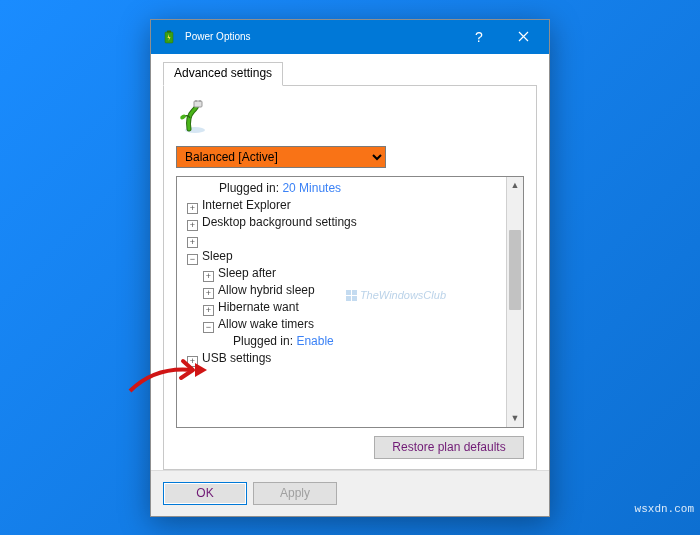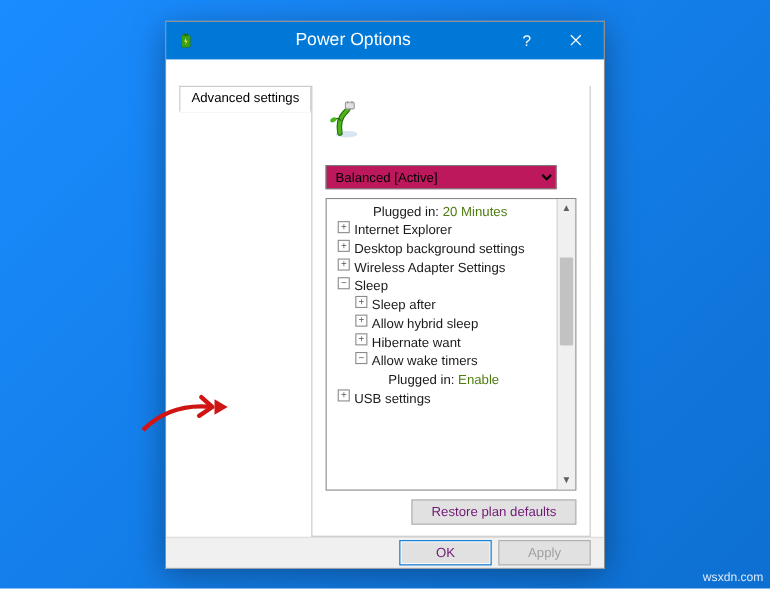--- a/index.html
+++ b/index.html
@@ -30,30 +30,30 @@
     background: #0078d7;
     color: #fff;
     display: flex;
     align-items: center;
     padding: 0 4px 0 10px;
   }
   .titlebar .app-icon {
     width: 16px; height: 16px; margin-right: 8px;
     display:flex;align-items:center;justify-content:center;
   }
-  .titlebar .title { flex: 1; font-size: 16px; text-align: center; }
+  .titlebar .title { flex: 1; font-size: 10px; }
   .titlebtn {
     width: 44px; height: 34px;
     display: flex; align-items: center; justify-content: center;
     color: #fff; font-size: 14px;
   }
   .body {
     flex: 1;
-    padding: 24px 12px 0 12px;
-    display: flex; flex-direction: row;
+    padding: 8px 12px 0 12px;
+    display: flex; flex-direction: column;
   }
   .tabstrip {
     display: flex;
     border-bottom: 1px solid #c8c8c8;
     height: 24px;
     font-size: 12px;
   }
   .tab {
     border: 1px solid #c8c8c8;
     border-bottom: 1px solid #fff;
@@ -77,55 +77,54 @@
   }
   .intro-icon {
     width: 38px; height: 38px; flex-shrink: 0;
     display:flex;align-items:center;justify-content:center;
   }
   .intro-text { font-size: 12px; line-height: 1.35; color: #1a1a1a; }
   .plan-select {
     width: 210px;
     height: 22px;
     border: 1px solid #7a7a7a;
-    background: #be185d;
+    background: #f97316;
     font-size: 12px;
     padding: 2px 4px;
     margin-bottom: 8px;
-    margin-top: 12px;
   }
   .tree-wrap {
     border: 1px solid #888;
     flex: 1;
     display: flex;
     position: relative;
     overflow: hidden;
   }
   .tree {
     flex: 1;
     overflow: hidden;
     padding: 3px 0 3px 4px;
     font-size: 12px;
     line-height: 17px;
     color: #1a1a1a;
     position: relative;
   }
-  .row { white-space: nowrap; display:flex; align-items:flex-start; height:17px;}
+  .row { white-space: nowrap; display:flex; align-items:flex-end; height:17px;}
   .pm {
     display: inline-flex;
     width: 11px; height: 11px;
     border: 1px solid #8a8a8a;
     align-items: center; justify-content: center;
     font-size: 9px; line-height: 9px;
     margin-right: 4px;
     color: #555; background:#fff;
     flex-shrink:0;
   }
   .ind { display:inline-block; flex-shrink:0;}
-  .link { color: #4d7c0f; cursor: pointer; }
+  .link { color: #3b82f6; cursor: pointer; }
   .watermark {
     position: absolute;
     right: 60px; top: 110px;
     color: #3a7fbf;
     opacity: .35;
     font-size: 11px;
     font-style: italic;
     display:flex;align-items:center;gap:3px;
     pointer-events:none;
   }
@@ -145,39 +144,39 @@
     background: #e1e1e1;
     border: 1px solid #adadad;
     font-size: 12px;
     padding: 0 10px;
     color: #701a75;
   }
   .btn.default { border: 1px solid #0078d7; box-shadow: inset 0 0 0 1px #fff; }
   .btn[disabled] { color: #a0a0a0; }
   .restore-btn { min-width: 150px; }
   .footer {
-    height: 28px;
+    height: 46px;
     border-top: 1px solid #dcdcdc;
     background: #f0f0f0;
     display: flex;
     align-items: center;
-    justify-content: flex-end;
     gap: 6px;
     padding: 0 12px;
   }
   .footer .btn { min-width: 84px; }
   .arrow {
     position: absolute;
     pointer-events: none;
   }
   .credit {
     position: absolute;
-    right: 6px; bottom: 4px;
+    right: 6px; bottom: 20px;
     font-size: 11px;
     color: rgba(255,255,255,.85);
+    font-family: Liberation Mono, monospace;
   }
 </style>
 </head>
 <body>
 
 <div class="dialog">
 
   <div class="titlebar">
     <span class="app-icon">
       <svg width="16" height="16" viewBox="0 0 16 16">
@@ -240,21 +239,20 @@
 
           <div class="row">
             <span class="ind" style="width:6px"></span>
             <span class="pm">+</span>
             <span>Desktop background settings</span>
           </div>
 
           <div class="row">
             <span class="ind" style="width:6px"></span>
             <span class="pm">+</span>
-            <span>Wireless Adapter Settings</span>
           </div>
 
           <div class="row">
             <span class="ind" style="width:6px"></span>
             <span class="pm">−</span>
             <span>Sleep</span>
           </div>
 
           <div class="row">
             <span class="ind" style="width:22px"></span>
@@ -286,20 +284,29 @@
             <span>Plugged in:</span>&nbsp;
             <span class="link">Enable</span>
           </div>
 
           <div class="row">
             <span class="ind" style="width:6px"></span>
             <span class="pm">+</span>
             <span>USB settings</span>
           </div>
 
+          <div class="watermark">
+            <svg width="11" height="11" viewBox="0 0 11 11">
+                <rect x="0" y="0" width="5" height="5" fill="#5a9bd5"></rect>
+                <rect x="6" y="0" width="5" height="5" fill="#5a9bd5"></rect>
+                <rect x="0" y="6" width="5" height="5" fill="#5a9bd5"></rect>
+                <rect x="6" y="6" width="5" height="5" fill="#5a9bd5"></rect>
+              </svg>
+            <span>TheWindowsClub</span>
+          </div>
         </div>
 
         <div class="scrollbar">
           <div class="sb-btn">▲</div>
           <div class="sb-track">
             <div class="sb-thumb"></div>
           </div>
           <div class="sb-btn">▼</div>
         </div>
       </div>

